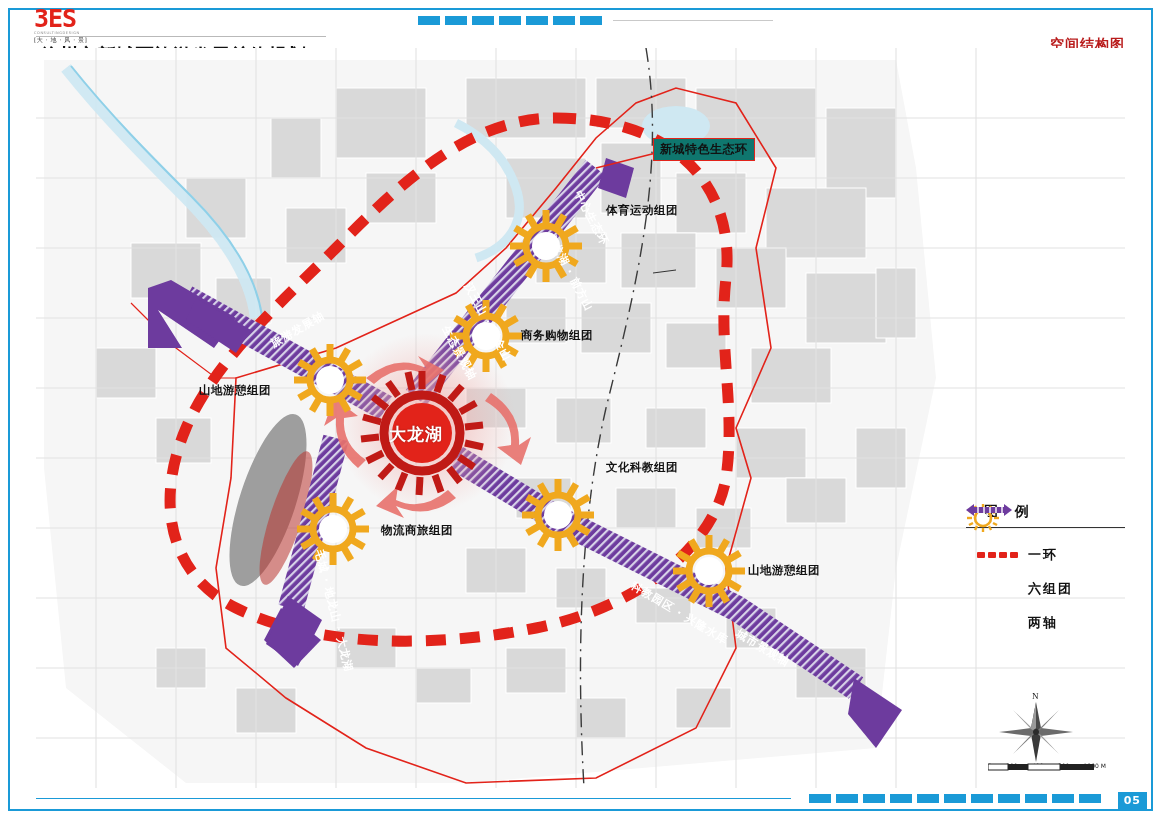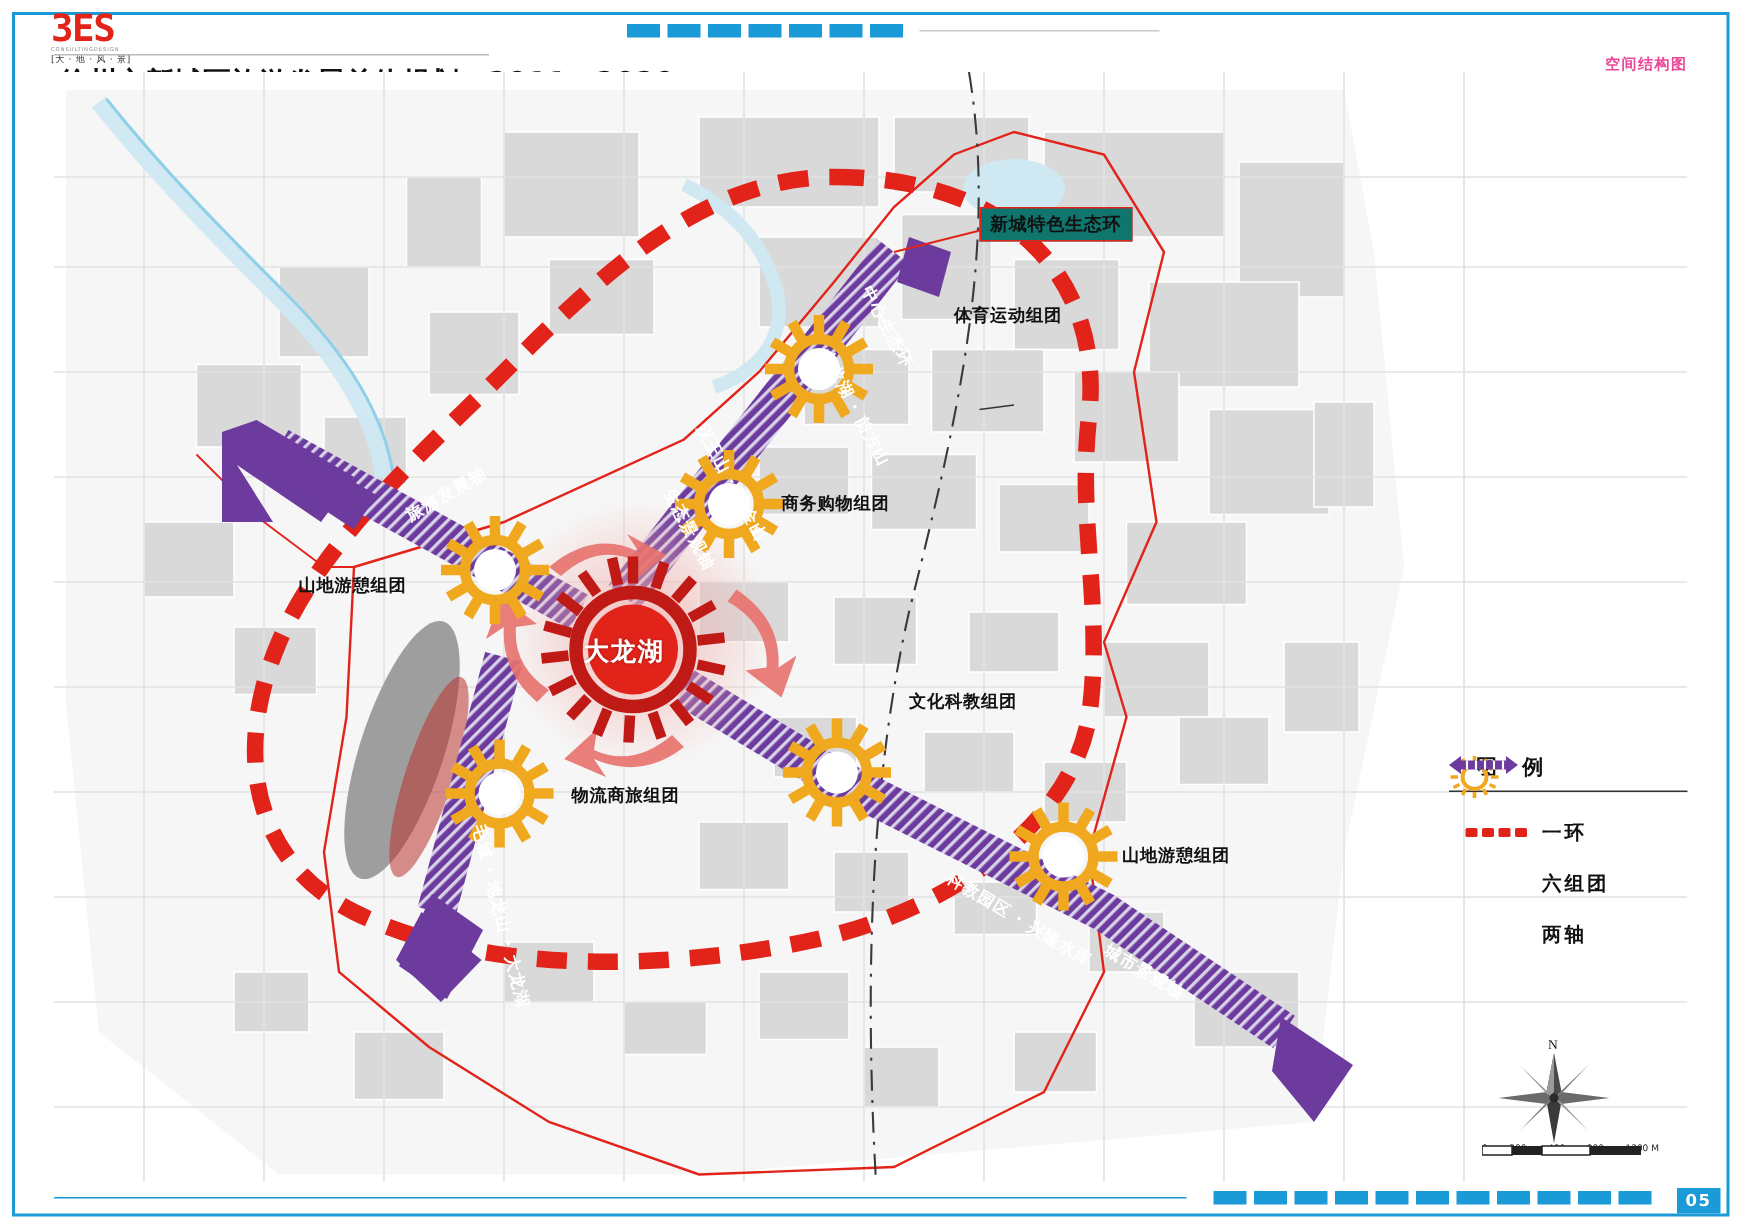--- a/index.html
+++ b/index.html
@@ -36,21 +36,21 @@
     font-size:7.5px;color:#222;letter-spacing:.7px;margin-top:3px;white-space:nowrap;
     font-family:"DejaVu Sans Mono","Liberation Mono",monospace;
   }
   .title-rule{position:absolute;left:36px;top:36px;width:290px;height:1px;background:#b9b9b9;}
 
   .dashbar{position:absolute;left:418px;top:16px;display:flex;align-items:center;gap:5px;}
   .dashbar i{display:block;width:22px;height:9px;background:#1a9ad7;}
   .dashbar .tail{width:160px;height:1px;background:#c9c9c9;margin-left:6px;}
 
   .sheet-title{
-    position:absolute;right:36px;top:36px;font-size:10px;font-weight:bold;color:#ec4899;letter-spacing:1px;text-align:center;
+    position:absolute;right:36px;top:36px;font-size:14px;font-weight:bold;color:#b91c1c;letter-spacing:1px;text-align:center;
   }
 
   
   .footbar{position:absolute;right:60px;bottom:16px;display:flex;align-items:center;gap:5px;}
   .footbar i{display:block;width:22px;height:9px;background:#1a9ad7;}
   .foot-rule{position:absolute;left:36px;bottom:20px;width:755px;height:1px;background:#1a9ad7;}
   .pagenum{
     position:absolute;right:14px;bottom:10px;background:#1a9ad7;color:#fff;
     font-size:11px;font-weight:bold;padding:2px 6px;letter-spacing:1px;
   }
@@ -386,21 +386,21 @@
     <div class="axis-text" style="left:232px;top:290px;transform:rotate(-30deg);transform-origin:left top;">旅游发展轴</div>
     <div class="axis-text" style="left:290px;top:500px;transform:rotate(76deg);transform-origin:left top;">毛城 · 地龙山 · 大龙湖</div>
     <div class="axis-text" style="left:600px;top:530px;transform:rotate(31deg);transform-origin:left top;">科教园区 · 兴隆水库</div>
     <div class="axis-text" style="left:705px;top:578px;transform:rotate(31deg);transform-origin:left top;">城市景观轴</div>
     <div class="axis-text" style="left:718px;top:600px;transform:rotate(62deg);transform-origin:left top;opacity:0;">城市景观轴</div>
 
     <div class="callout" style="left:617px;top:90px;">新城特色生态环</div>
 
     <div class="bigcenter" style="left:353px;top:375px;">大龙湖</div>
 
-    <div class="mlabel" style="left:600px;top:155px;">体育运动组团</div>
+    <div class="mlabel" style="left:570px;top:155px;">体育运动组团</div>
     <div class="mlabel" style="left:485px;top:280px;">商务购物组团</div>
     <div class="mlabel" style="left:163px;top:335px;">山地游憩组团</div>
     <div class="mlabel" style="left:345px;top:475px;">物流商旅组团</div>
     <div class="mlabel" style="left:570px;top:412px;">文化科教组团</div>
     <div class="mlabel" style="left:712px;top:515px;">山地游憩组团</div>
 
     <div class="legend">
       <div class="legend-title">图 例</div>
       <div class="legend-rule"></div>
 

